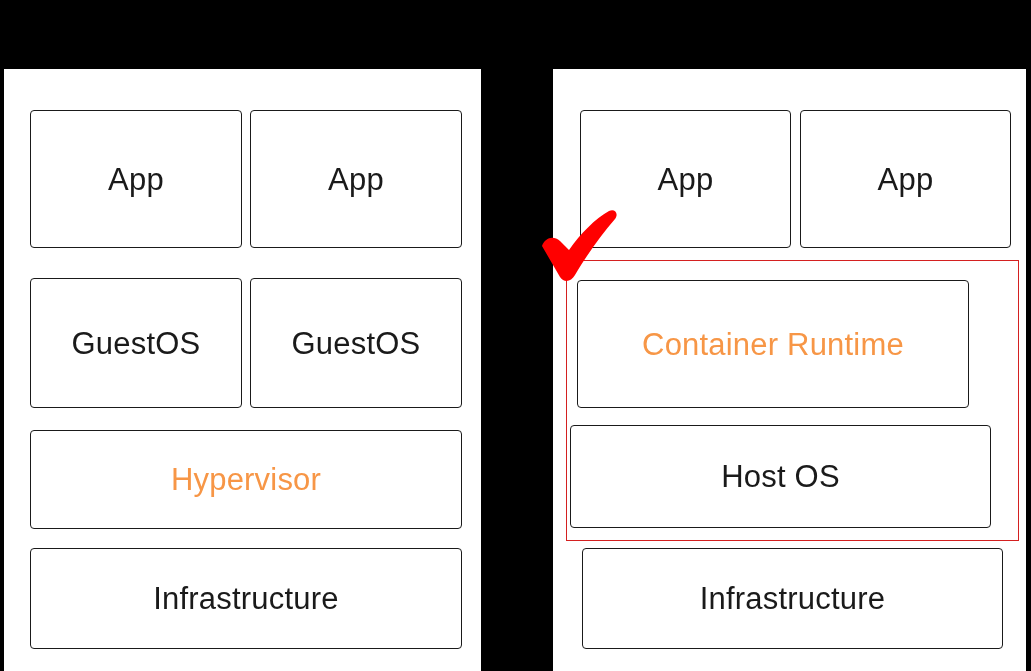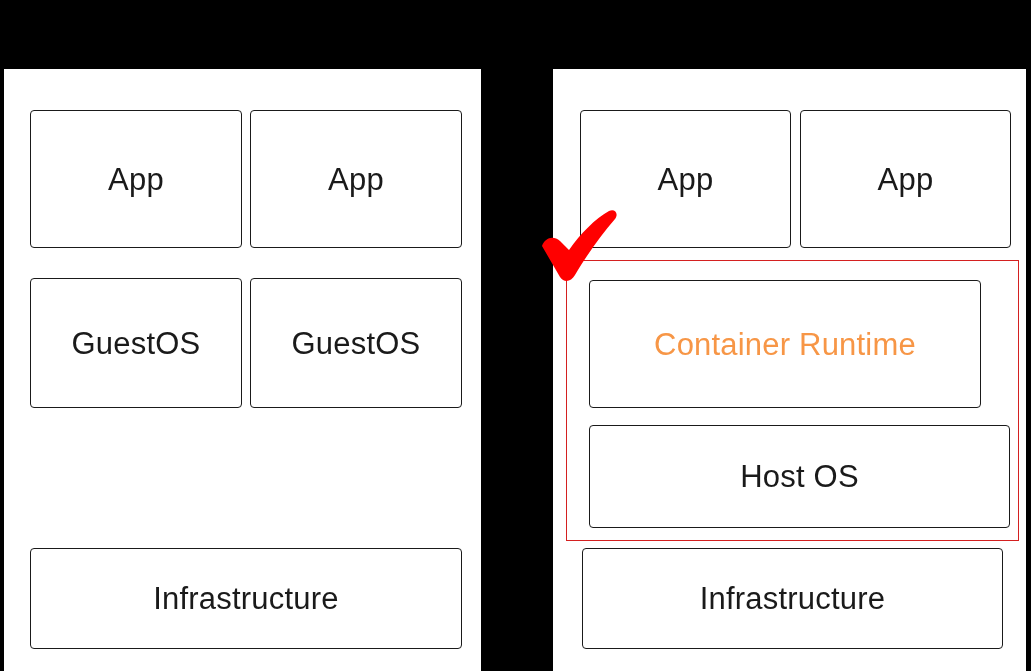--- a/index.html
+++ b/index.html
@@ -94,42 +94,45 @@
       <span class="box-label">App</span>
     </div>
 
     <div class="box" style="left:26px; top:209px; width:212px; height:130px;">
       <span class="box-label">GuestOS</span>
     </div>
     <div class="box" style="left:246px; top:209px; width:212px; height:130px;">
       <span class="box-label">GuestOS</span>
     </div>
 
+    <div class="box" style="left:26px; top:361px; width:432px; height:99px;">
+      <span class="box-label accent">Hypervisor</span>
+    </div>
 
     <div class="box" style="left:26px; top:479px; width:432px; height:101px;">
       <span class="box-label">Infrastructure</span>
     </div>
   </div>
 
   <div class="panel" id="panel-container">
 
     <div class="box" style="left:27px; top:41px; width:211px; height:138px;">
       <span class="box-label">App</span>
     </div>
     <div class="box" style="left:247px; top:41px; width:211px; height:138px;">
       <span class="box-label">App</span>
     </div>
 
     <div id="highlight-box" style="left:13px; top:191px; width:453px; height:281px;"></div>
 
-    <div class="box" style="left:36px; top:211px; width:392px; height:128px;">
+    <div class="box" style="left:24px; top:211px; width:392px; height:128px;">
       <span class="box-label accent">Container Runtime</span>
     </div>
 
-    <div class="box" style="left:36px; top:356px; width:421px; height:103px;">
+    <div class="box" style="left:17px; top:356px; width:421px; height:103px;">
       <span class="box-label">Host OS</span>
     </div>
 
     <div class="box" style="left:29px; top:479px; width:421px; height:101px;">
       <span class="box-label">Infrastructure</span>
     </div>
   </div>
 
   <div id="check-annotation">
     <svg width="88" height="84" viewBox="0 0 88 84">

